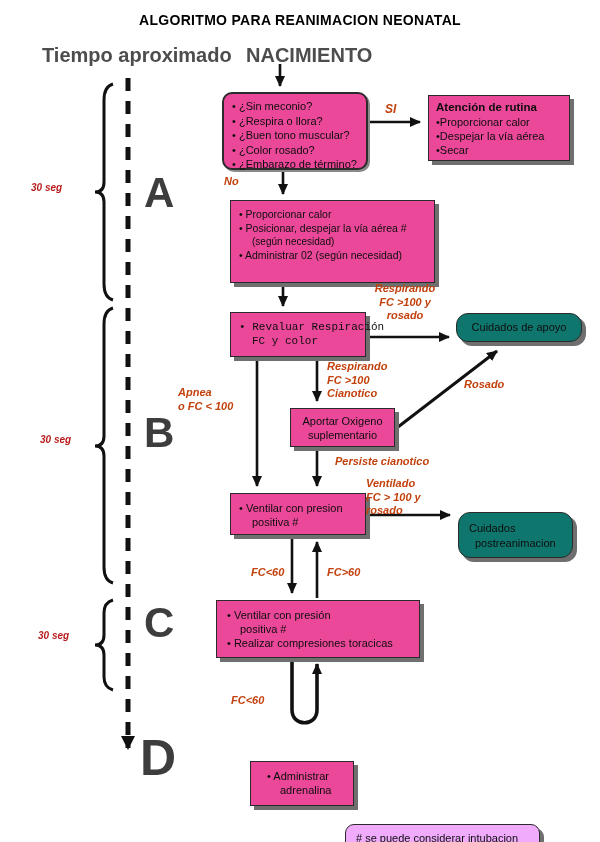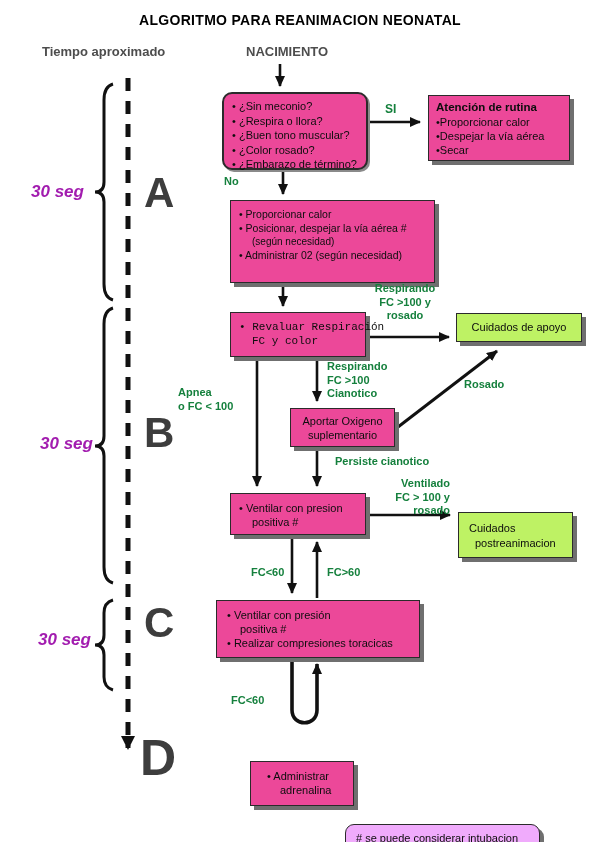--- a/index.html
+++ b/index.html
@@ -2,66 +2,66 @@
 <html><head>
 <meta charset="utf-8">
 <style>
   html,body{margin:0;padding:0;}
   body{font-family:"Liberation Sans", sans-serif; background:#888;}
   .page{position:relative;width:600px;height:842px;background:#ffffff;overflow:hidden;margin:0 auto;}
   .abs{position:absolute;}
   svg.flow{position:absolute;left:0;top:0;width:600px;height:842px;}
 
   .page-title{left:0;top:12px;width:600px;text-align:center;font-size:14px;font-weight:bold;color:#000;letter-spacing:.3px;}
-  .hdr{font-size:13px;font-weight:bold;color:#4d4d4d;}
+  .hdr{font-size:20px;font-weight:bold;color:#4d4d4d;}
   .time-label{left:42px;top:44px;}
   .start-label{left:246px;top:44px;}
 
   .seg-letter{font-weight:bold;color:#3d3d3d;line-height:1;}
   .letter-a{left:144px;top:172px;font-size:42px;}
   .letter-b{left:144px;top:412px;font-size:42px;}
   .letter-c{left:144px;top:602px;font-size:42px;}
   .letter-d{left:140px;top:733px;font-size:50px;}
-  .seg-time{font-size:17px;font-weight:bold;font-style:italic;color:#a21caf;}
+  .seg-time{font-size:10px;font-weight:bold;font-style:italic;color:#b91c1c;}
   .time-a{left:31px;top:182px;}
   .time-b{left:40px;top:434px;}
   .time-c{left:38px;top:630px;}
 
   .box{position:absolute;background:#ec4899;border:1.6px solid #2b2b2b;box-shadow:4px 4px 0 #6f6f6f;
        font-size:11px;color:#0d0d0d;line-height:14px;box-sizing:border-box;}
-  .box.dark{background:#bef264;}
+  .box.dark{background:#0f766e;border-radius:12px;}
   .box.rounded{border-radius:10px;border-width:2.4px;box-shadow:2px 2px 0 #8a8a8a;}
   .bullets div{white-space:nowrap;}
   .b::before{content:"• ";}
   .bt::before{content:"•";}
   .indent{margin-left:13px;}
   .subnote{font-size:10px;margin-left:13px;}
 
   .q-box{left:222px;top:92px;width:146px;height:78px;padding:5px 6px 0 8px;line-height:14.5px;}
   .rutina-box{left:428px;top:95px;width:142px;height:66px;padding:4px 4px 0 7px;}
   .rutina-title{font-weight:bold;font-size:11.5px;margin-bottom:1px;}
   .estab-box{left:230px;top:200px;width:205px;height:83px;padding:7px 2px 0 8px;font-size:10.5px;line-height:13.5px;}
   .revaluar-box{left:230px;top:312px;width:136px;height:45px;padding:7px 0 0 8px;font-family:Liberation Mono, monospace;}
   .apoyo-box{left:456px;top:313px;width:126px;height:29px;text-align:center;line-height:26px;}
   .oxigeno-box{left:290px;top:408px;width:105px;height:39px;text-align:center;padding-top:5px;}
   .ventilar-box{left:230px;top:493px;width:136px;height:42px;padding:7px 0 0 8px;}
   .post-box{left:458px;top:512px;width:115px;height:46px;padding:8px 0 0 10px;line-height:15px;}
   .comp-box{left:216px;top:600px;width:204px;height:58px;padding:7px 0 0 10px;}
   .adren-box{left:250px;top:725px;width:104px;height:45px;padding:7px 0 0 16px;margin-top:36px;}
   .foot-box{left:345px;top:824px;width:195px;height:42px;padding:6px 0 0 10px;border-radius:9px;background:#f0abfc;line-height:14.5px;}
 
-  .elabel{font-size:11px;font-weight:bold;color:#15803d;line-height:13.5px;white-space:nowrap;}
+  .elabel{font-size:11px;font-weight:bold;font-style:italic;color:#c2410c;line-height:13.5px;white-space:nowrap;}
   .lbl-si{left:385px;top:103px;font-size:12px;}
   .lbl-no{left:224px;top:175px;}
   .lbl-resp-rosado{left:360px;top:282px;width:90px;text-align:center;}
   .lbl-resp-cian{left:327px;top:360px;}
   .lbl-rosado{left:464px;top:378px;}
   .lbl-apnea{left:178px;top:386px;}
   .lbl-persiste{left:335px;top:455px;}
-  .lbl-ventilado{left:366px;top:477px;width:84px;text-align:right;}
+  .lbl-ventilado{left:366px;top:477px;width:84px;text-align:left;}
   .lbl-fcb-down{left:251px;top:566px;}
   .lbl-fcb-up{left:327px;top:566px;}
   .lbl-fcc{left:231px;top:694px;}
 </style>
 </head>
 <body>
 
 <div class="page">
 
   <svg class="flow" viewBox="0 0 600 842">

